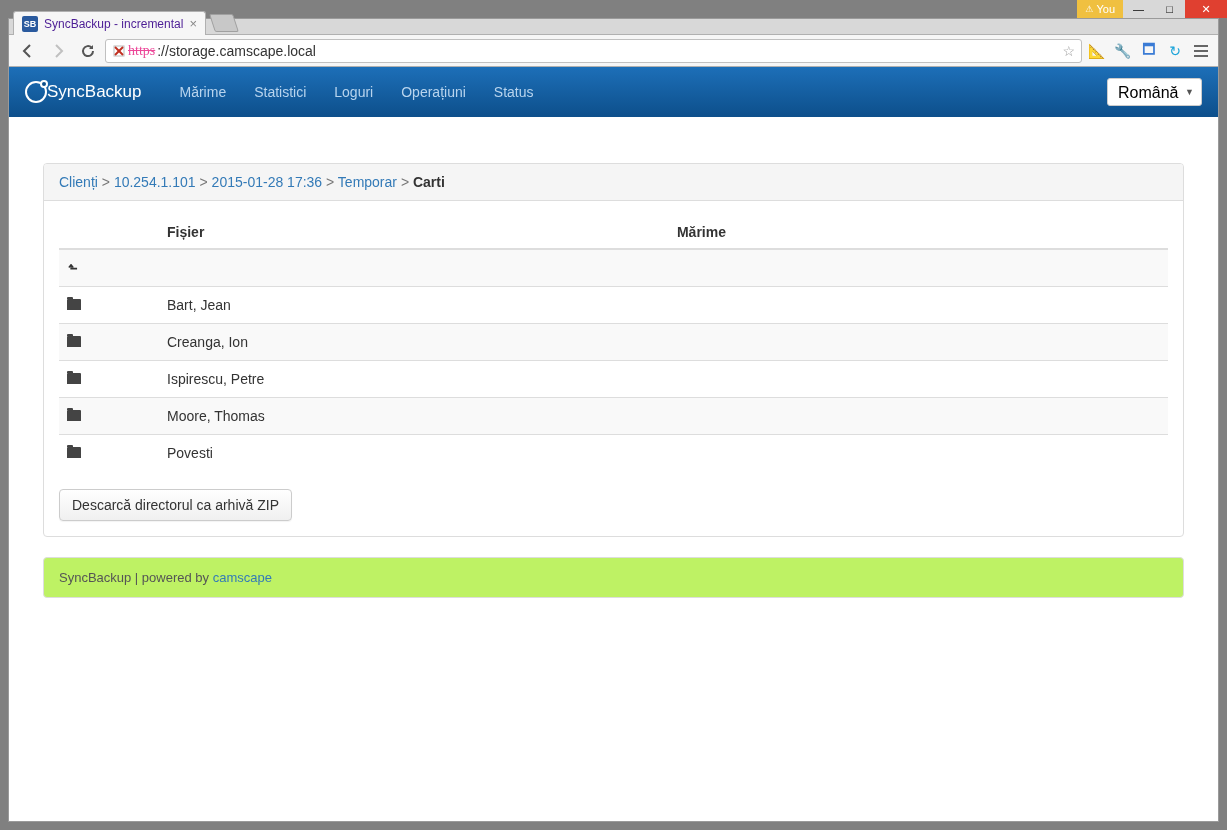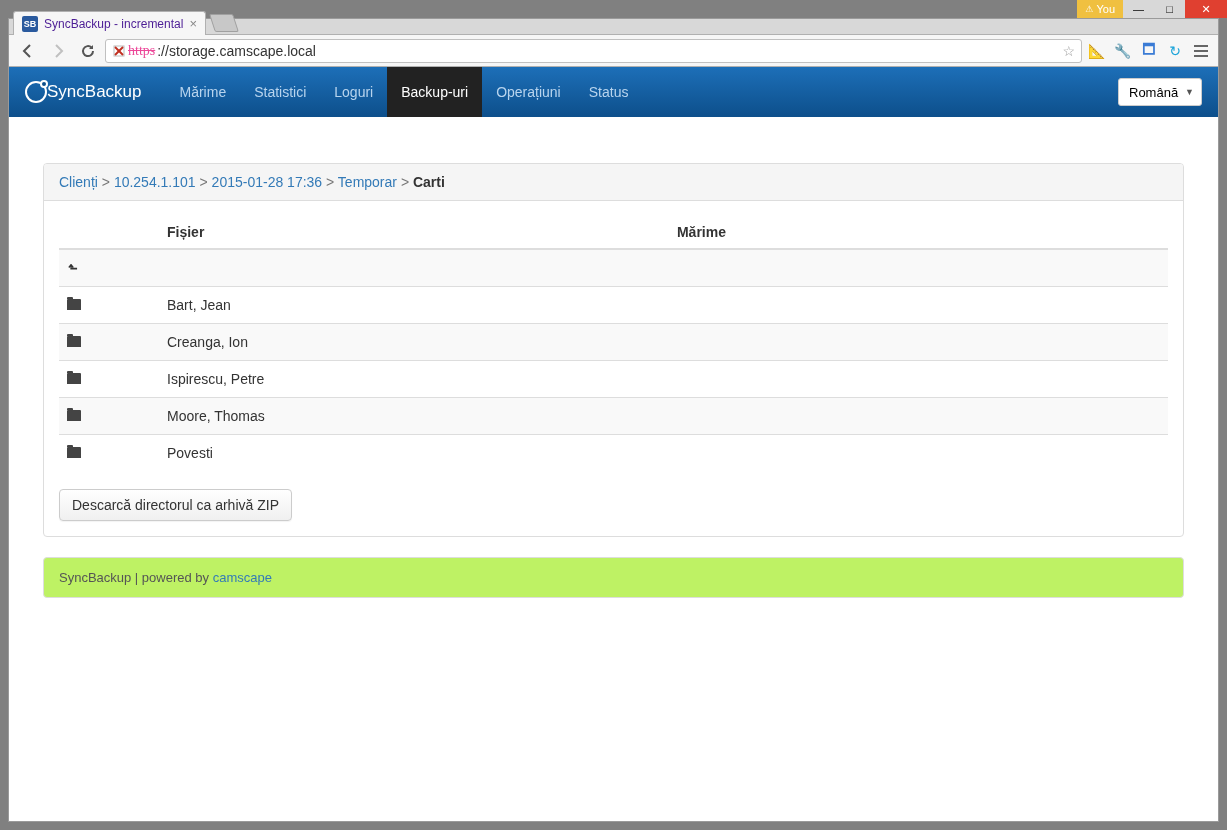--- a/index.html
+++ b/index.html
@@ -38,21 +38,21 @@
 
 
 .page { flex: 1; background: #fff; overflow: auto; }
 .navbar { height: 50px; background: linear-gradient(#1d6fb8, #0d4f8b); display: flex; align-items: center; padding: 0 16px; }
 .brand { display: flex; align-items: center; color: #fff; font-size: 17px; margin-right: 24px; }
 .brand-icon { width: 22px; height: 22px; border: 2px solid #fff; border-radius: 50%; position: relative; }
 .brand-icon::after { content: ""; position: absolute; width: 4px; height: 4px; border: 2px solid #fff; border-radius: 50%; top: -3px; right: -3px; background: #0d4f8b; }
 .nav { display: flex; align-items: stretch; height: 100%; }
 .nav-item { display: flex; align-items: center; padding: 0 14px; color: #b8d4ee; text-decoration: none; font-size: 14px; cursor: pointer; }
 .nav-item.active { background: #222; color: #fff; }
-.lang-select { margin-left: auto; background: #fff; border: 1px solid #ccc; border-radius: 3px; height: 28px; padding: 0 22px 0 10px; font-size: 13px; appearance: none; -webkit-appearance: none; position: relative; }
+.lang-select { margin-left: auto; background: #fff; border: 1px solid #ccc; border-radius: 3px; height: 28px; padding: 0 22px 0 10px; font-size: 16px; appearance: none; -webkit-appearance: none; position: relative; }
 .lang-wrap { margin-left: auto; position: relative; }
 .lang-wrap::after { content: "▼"; position: absolute; right: 8px; top: 50%; transform: translateY(-50%); font-size: 9px; color: #555; pointer-events: none; }
 
 .container { padding: 46px 34px 0; }
 .panel { border: 1px solid #ddd; border-radius: 4px; margin-bottom: 20px; }
 .panel-heading { background: #f5f5f5; border-bottom: 1px solid #ddd; padding: 10px 15px; border-top-left-radius: 3px; border-top-right-radius: 3px; font-size: 14px; }
 .panel-heading a { color: #337ab7; text-decoration: none; }
 .panel-heading .sep { color: #777; }
 .panel-heading .current { color: #333; font-weight: bold; }
 .panel-body { padding: 15px; }
@@ -139,21 +139,20 @@
     <div class="page">
       <div class="navbar">
         <div class="brand">
           <span class="brand-icon"></span>
           <span>SyncBackup</span>
         </div>
         <div class="nav">
           <a class="nav-item">Mărime</a>
           <a class="nav-item">Statistici</a>
           <a class="nav-item">Loguri</a>
-          <a class="nav-item active">Backup-uri</a>
           <a class="nav-item">Operațiuni</a>
           <a class="nav-item">Status</a>
         </div>
         <div class="lang-wrap">
           <select class="lang-select">
             <option>Română</option>
           </select>
         </div>
       </div>
 

